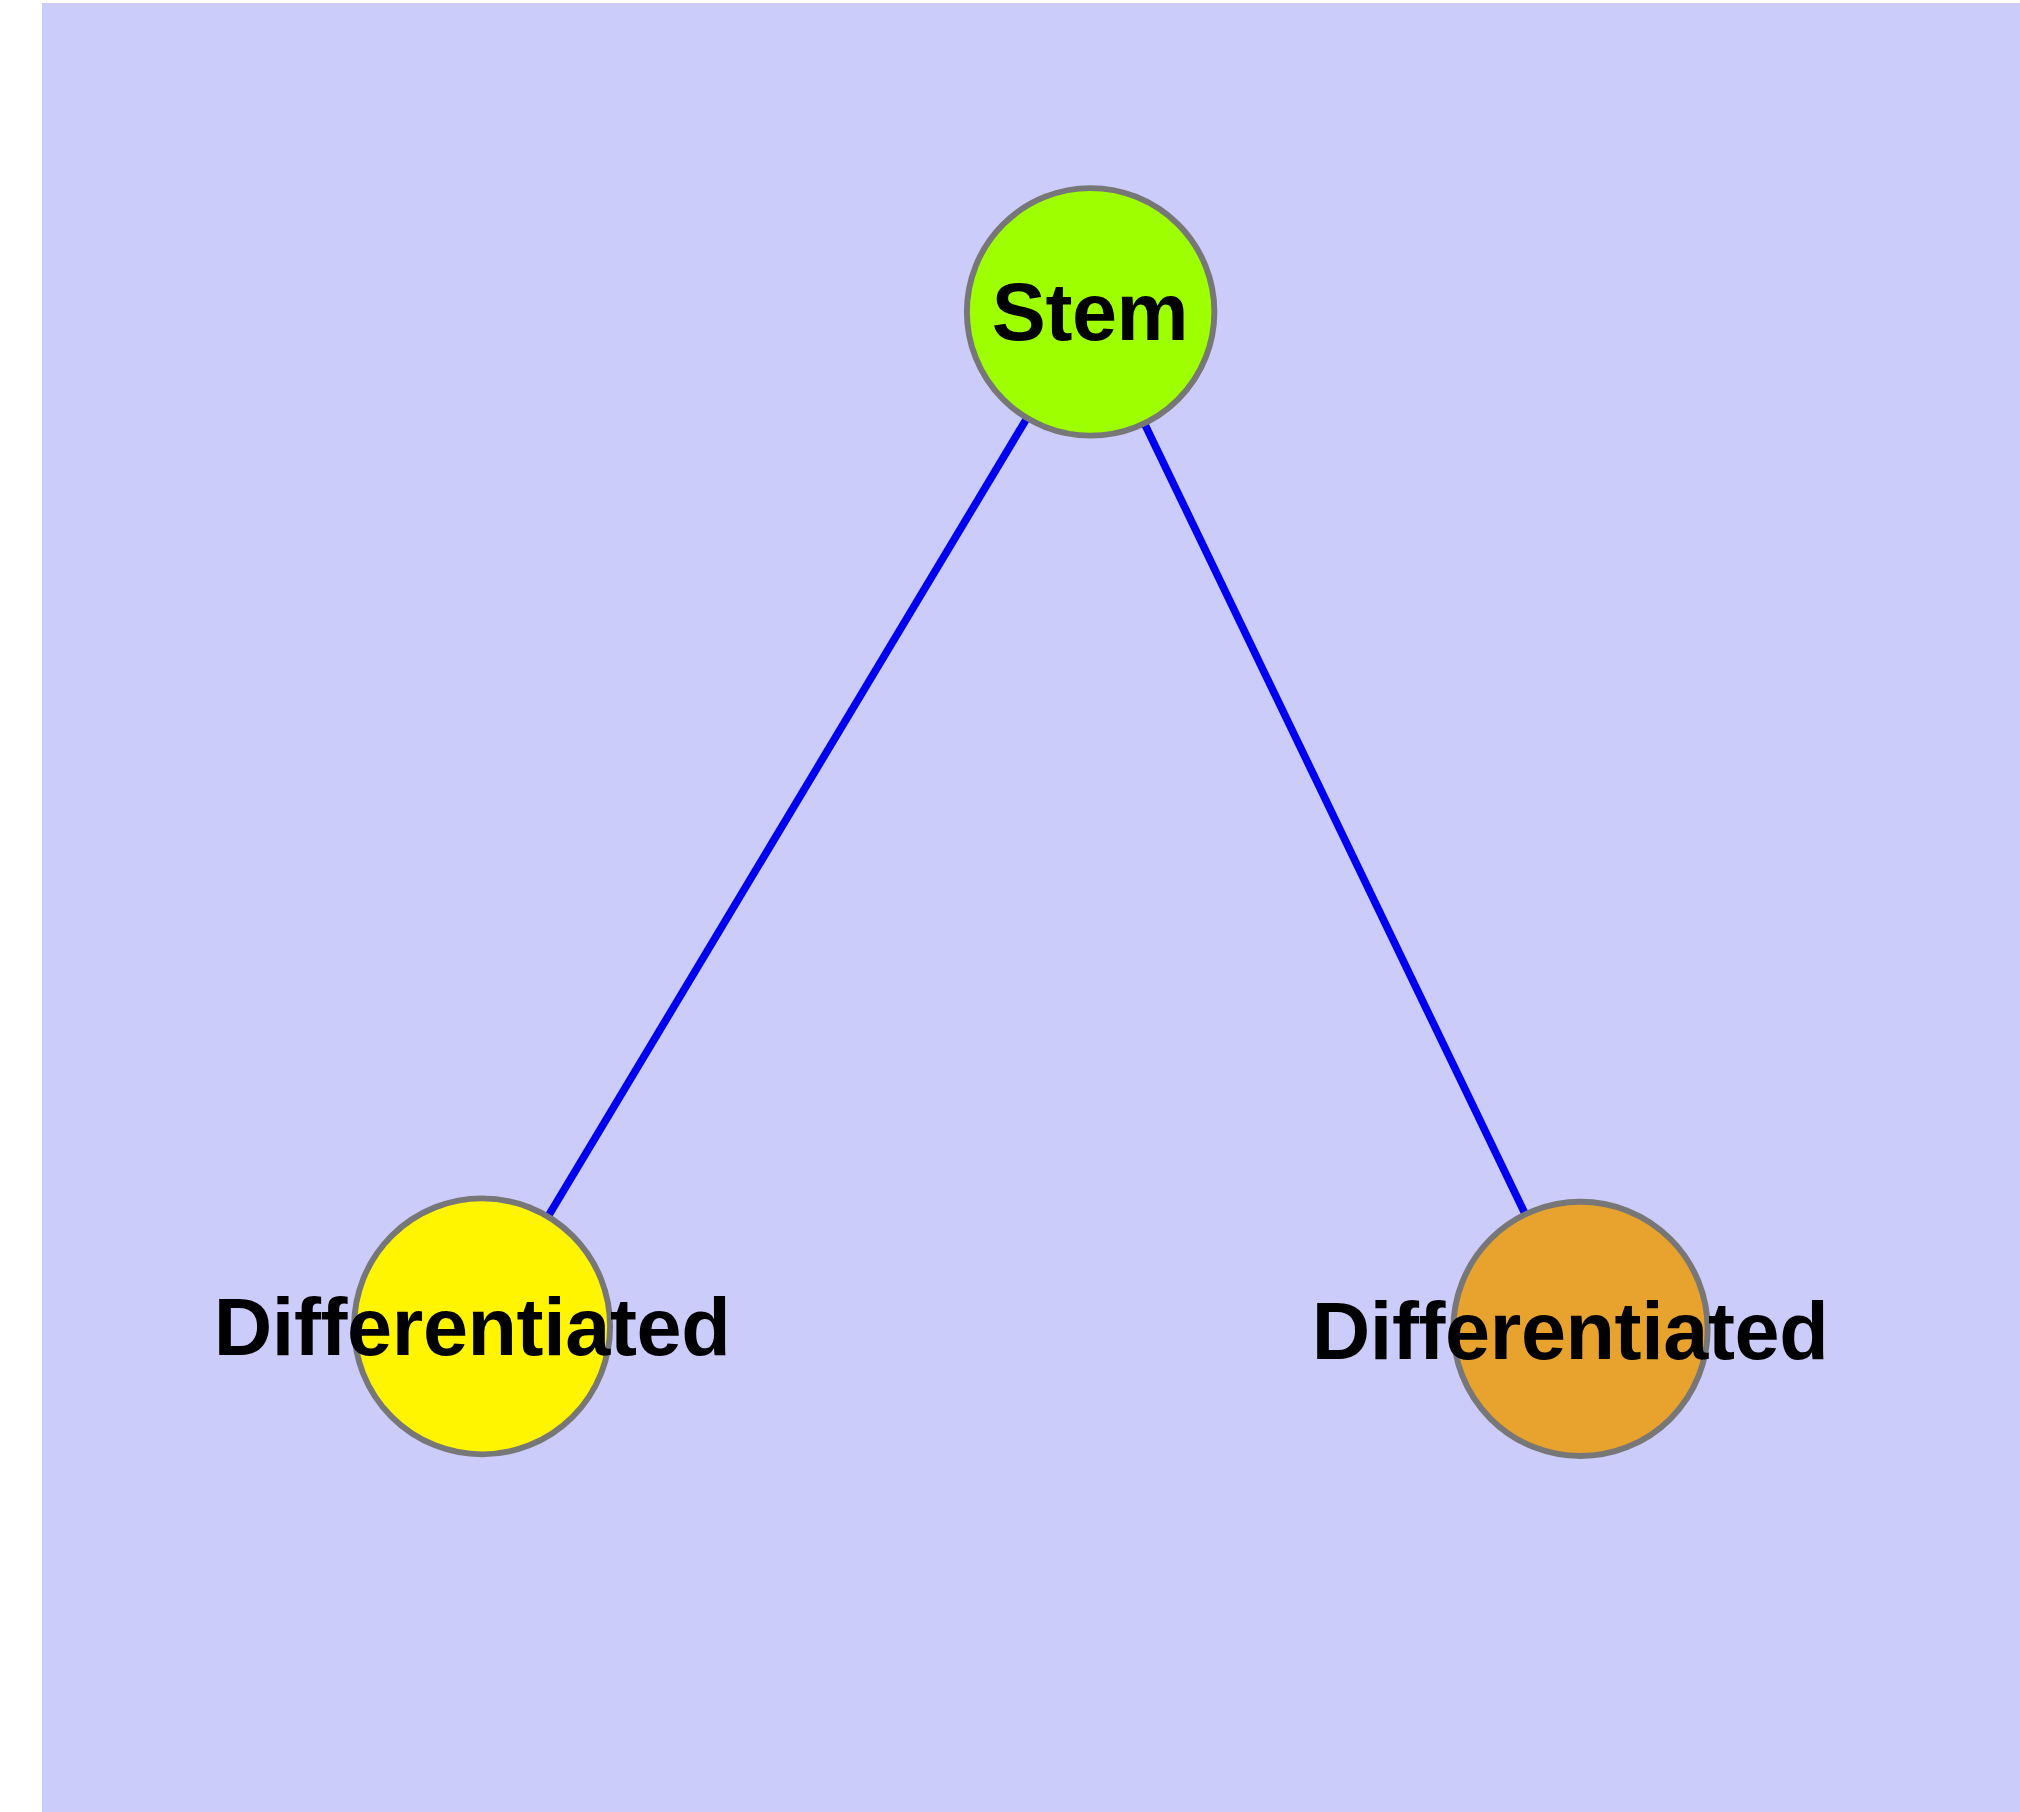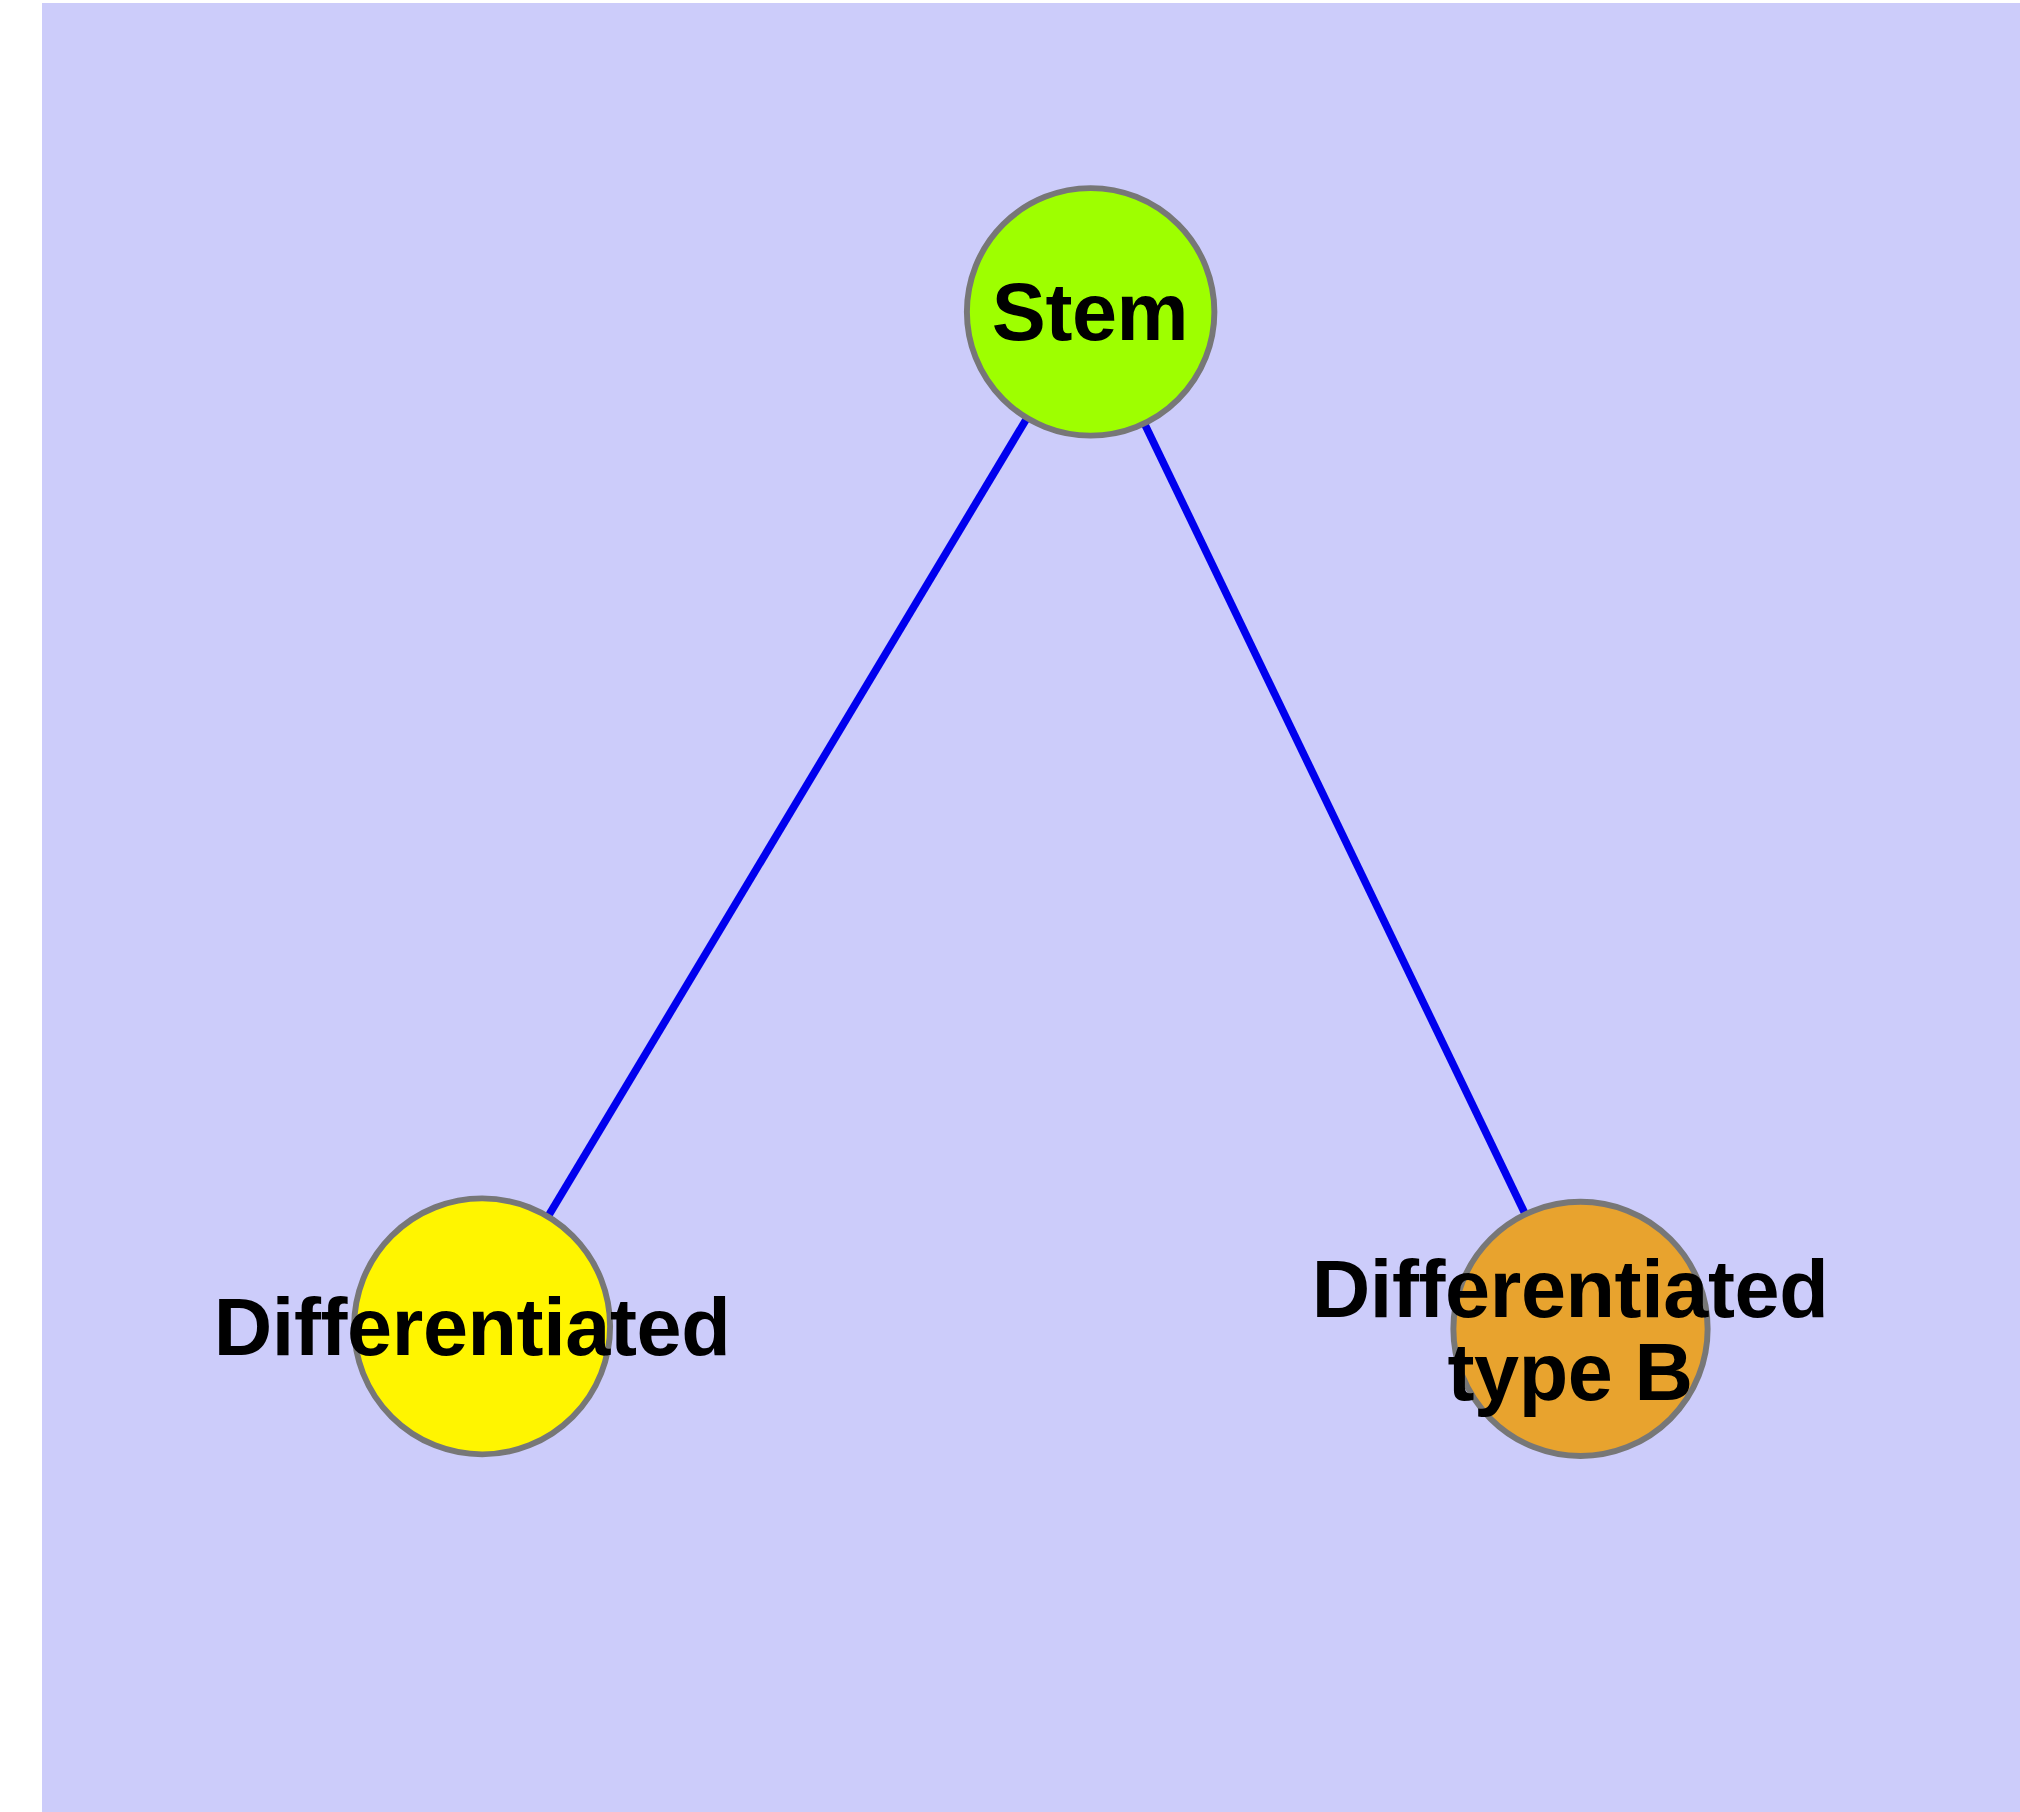--- a/index.html
+++ b/index.html
@@ -90,16 +90,16 @@
       <circle class="node-circle" cx="1237" cy="368" r="146" fill="#9eff00" style="stroke: rgb(119, 119, 119); stroke-width: 7;"></circle>
       <circle class="node-circle" cx="519" cy="1565" r="151" fill="#fff500" style="stroke: rgb(119, 119, 119); stroke-width: 7;"></circle>
       <circle class="node-circle" cx="1815" cy="1568" r="150" fill="#e8a32e" style="stroke: rgb(119, 119, 119); stroke-width: 7;"></circle>
     </g>
   </svg>
 
   <div class="node-label" id="label-stem"><span>Stem</span></div>
 
   <div class="node-label" id="label-type-a"><span>Differentiated</span><br></div>
 
-  <div class="node-label" id="label-type-b"><span>Differentiated</span><br><span>type B</span></div>
+  <div class="node-label" id="label-type-b"><span>Differentiated</span><br></div>
 
 </div>
 
 
 </body></html>

